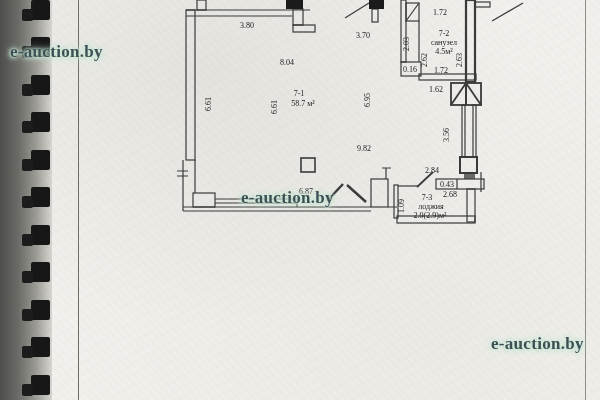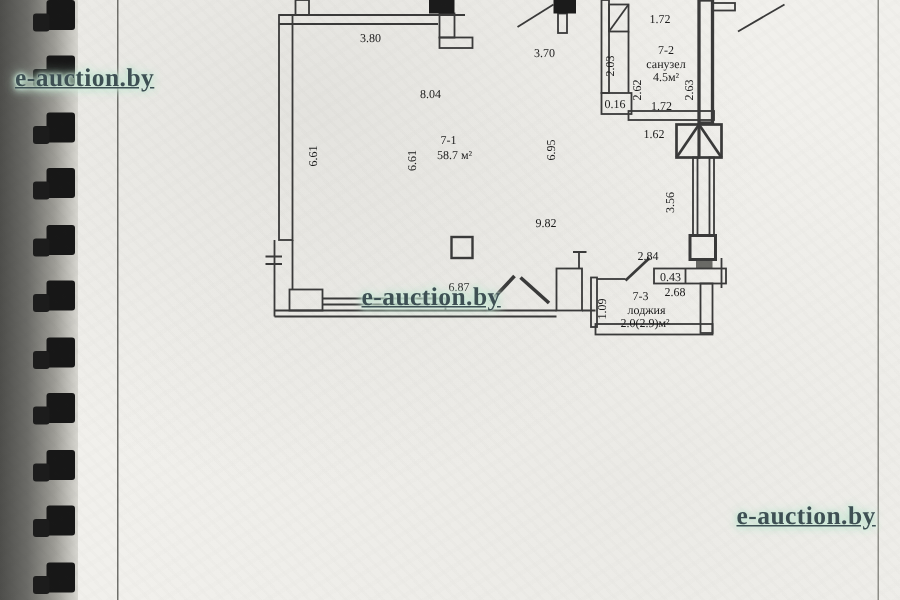--- a/index.html
+++ b/index.html
@@ -27,21 +27,20 @@
   .border-line { position:absolute; top:0; width:1px; height:400px; }
   .border-line.left  { left:78px;  background:#6f6f6a; }
   .border-line.right { left:585px; background:#8e8e88; }
   
   .plan { position:absolute; left:0; top:0; width:600px; height:400px; }
   
   .wm {
     position:absolute; font-family:"Liberation Serif", serif; font-weight:700;
     color:#3e5054; letter-spacing:.3px; white-space:nowrap;
     text-shadow:0 0 2px #d6efe0, 0 0 5px #bfe2cf, 0 0 9px #c6e8d4, 0 1px 4px #cdeada;
-    text-decoration:underline;
   }
   .wm1 { left:10px;  top:42px;  font-size:17px; }
   .wm2 { left:241px; top:188px; font-size:17px; }
   .wm3 { left:491px; top:334px; font-size:17px; }
 </style>
 </head>
 <body>
 
 <div class="page">
 

